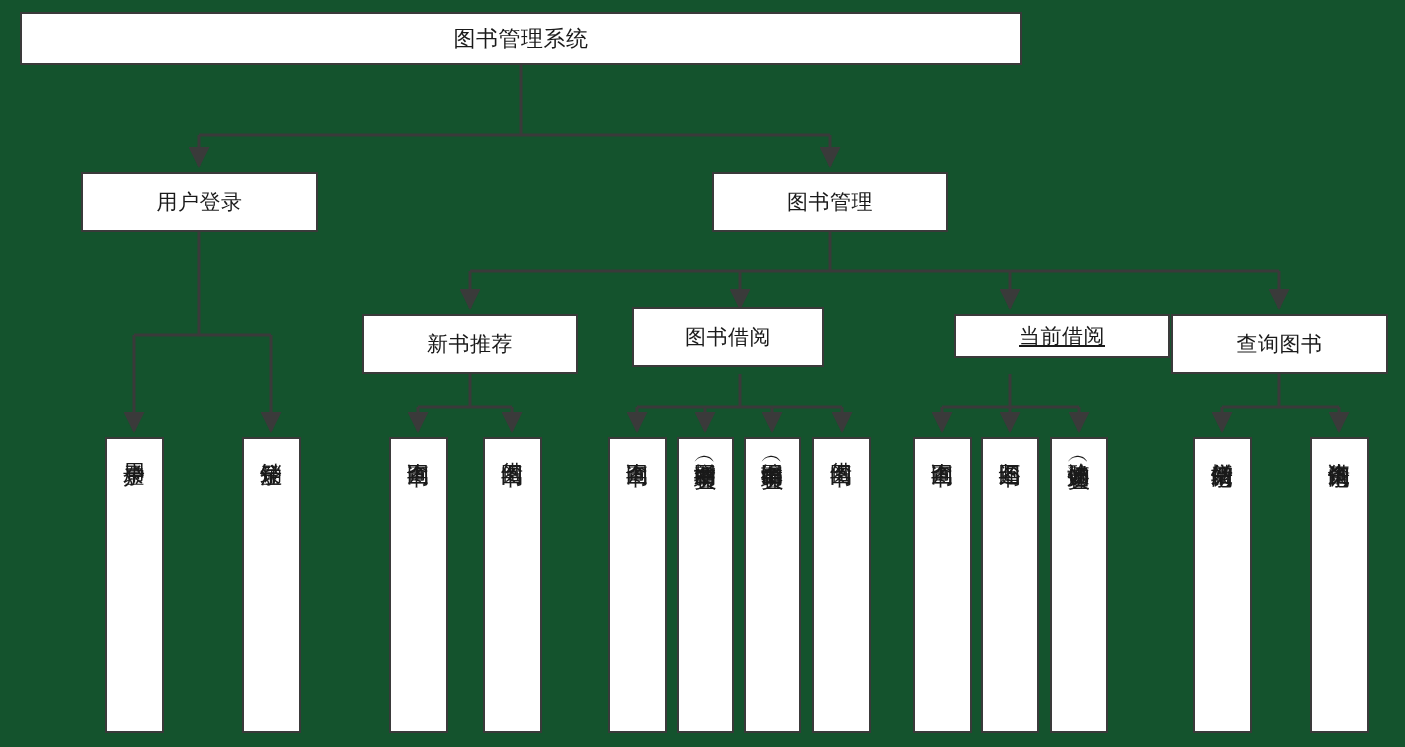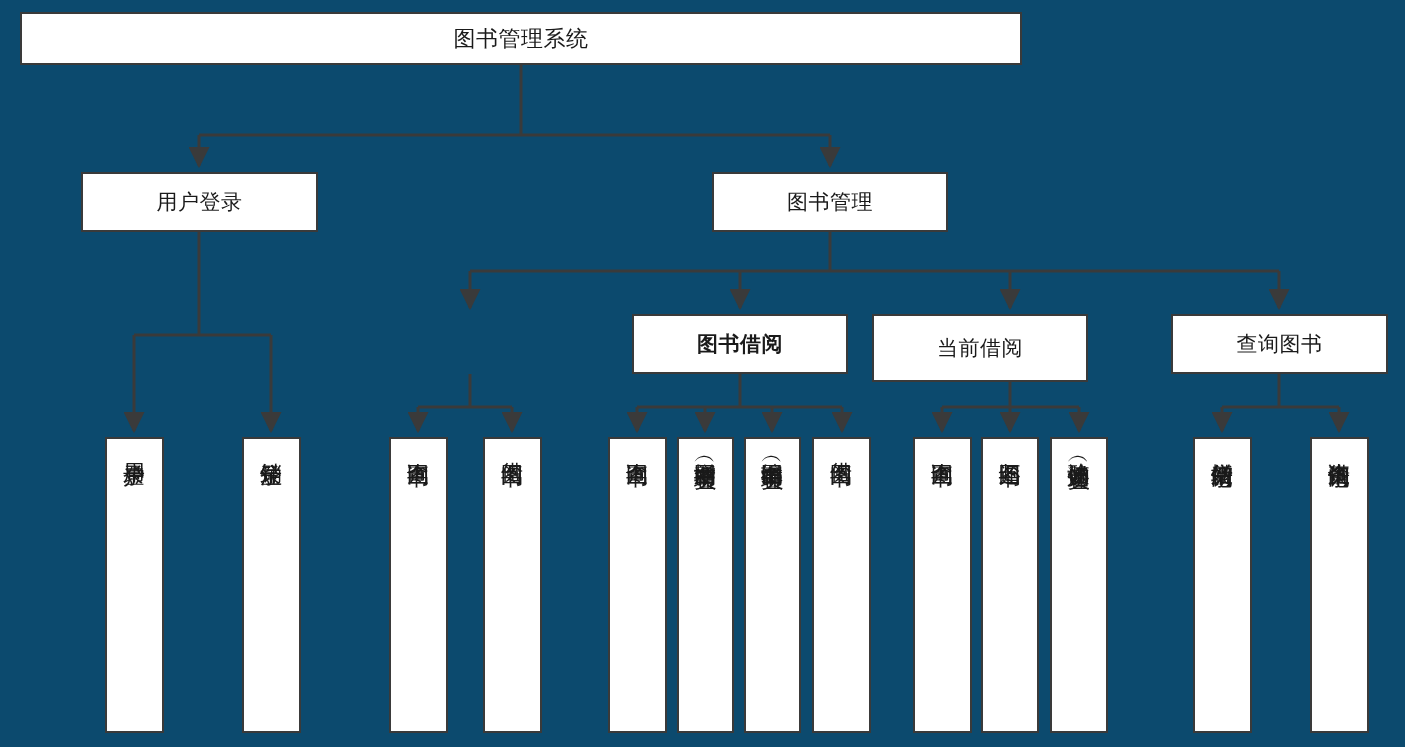--- a/index.html
+++ b/index.html
@@ -7,21 +7,21 @@
     padding: 0;
     background: #ffffff;
   }
   body {
     font-family: "Liberation Sans", "DejaVu Sans", sans-serif;
   }
   #canvas {
     position: relative;
     width: 1405px;
     height: 747px;
-    background: #0c4a6e;
+    background: #14532d;
     overflow: hidden;
   }
   #edges {
     position: absolute;
     left: 0;
     top: 0;
     width: 1405px;
     height: 747px;
   }
   .node {
@@ -128,24 +128,27 @@
     <span class="label">图书管理系统</span>
   </div>
 
   <div class="node horiz" style="left:81px;top:172px;width:237px;height:60px;">
     <span class="label">用户登录</span>
   </div>
   <div class="node horiz" style="left:712px;top:172px;width:236px;height:60px;">
     <span class="label">图书管理</span>
   </div>
 
-  <div class="node horiz" style="left:632px;top:314px;width:216px;height:60px;font-weight:bold;">
+  <div class="node horiz" style="left:362px;top:314px;width:216px;height:60px;">
+    <span class="label">新书推荐</span>
+  </div>
+  <div class="node horiz" style="left:632px;top:307px;width:192px;height:60px;">
     <span class="label">图书借阅</span>
   </div>
-  <div class="node horiz" style="left:872px;top:314px;width:216px;height:68px;">
+  <div class="node horiz" style="left:954px;top:314px;width:216px;height:44px;text-decoration:underline;">
     <span class="label">当前借阅</span>
   </div>
   <div class="node horiz" style="left:1171px;top:314px;width:217px;height:60px;">
     <span class="label">查询图书</span>
   </div>
 
   <div class="node vert" style="left:105px;top:437px;width:59px;height:296px;">
     <span class="label">用户登录</span>
   </div>
   <div class="node vert" style="left:242px;top:437px;width:59px;height:296px;">

